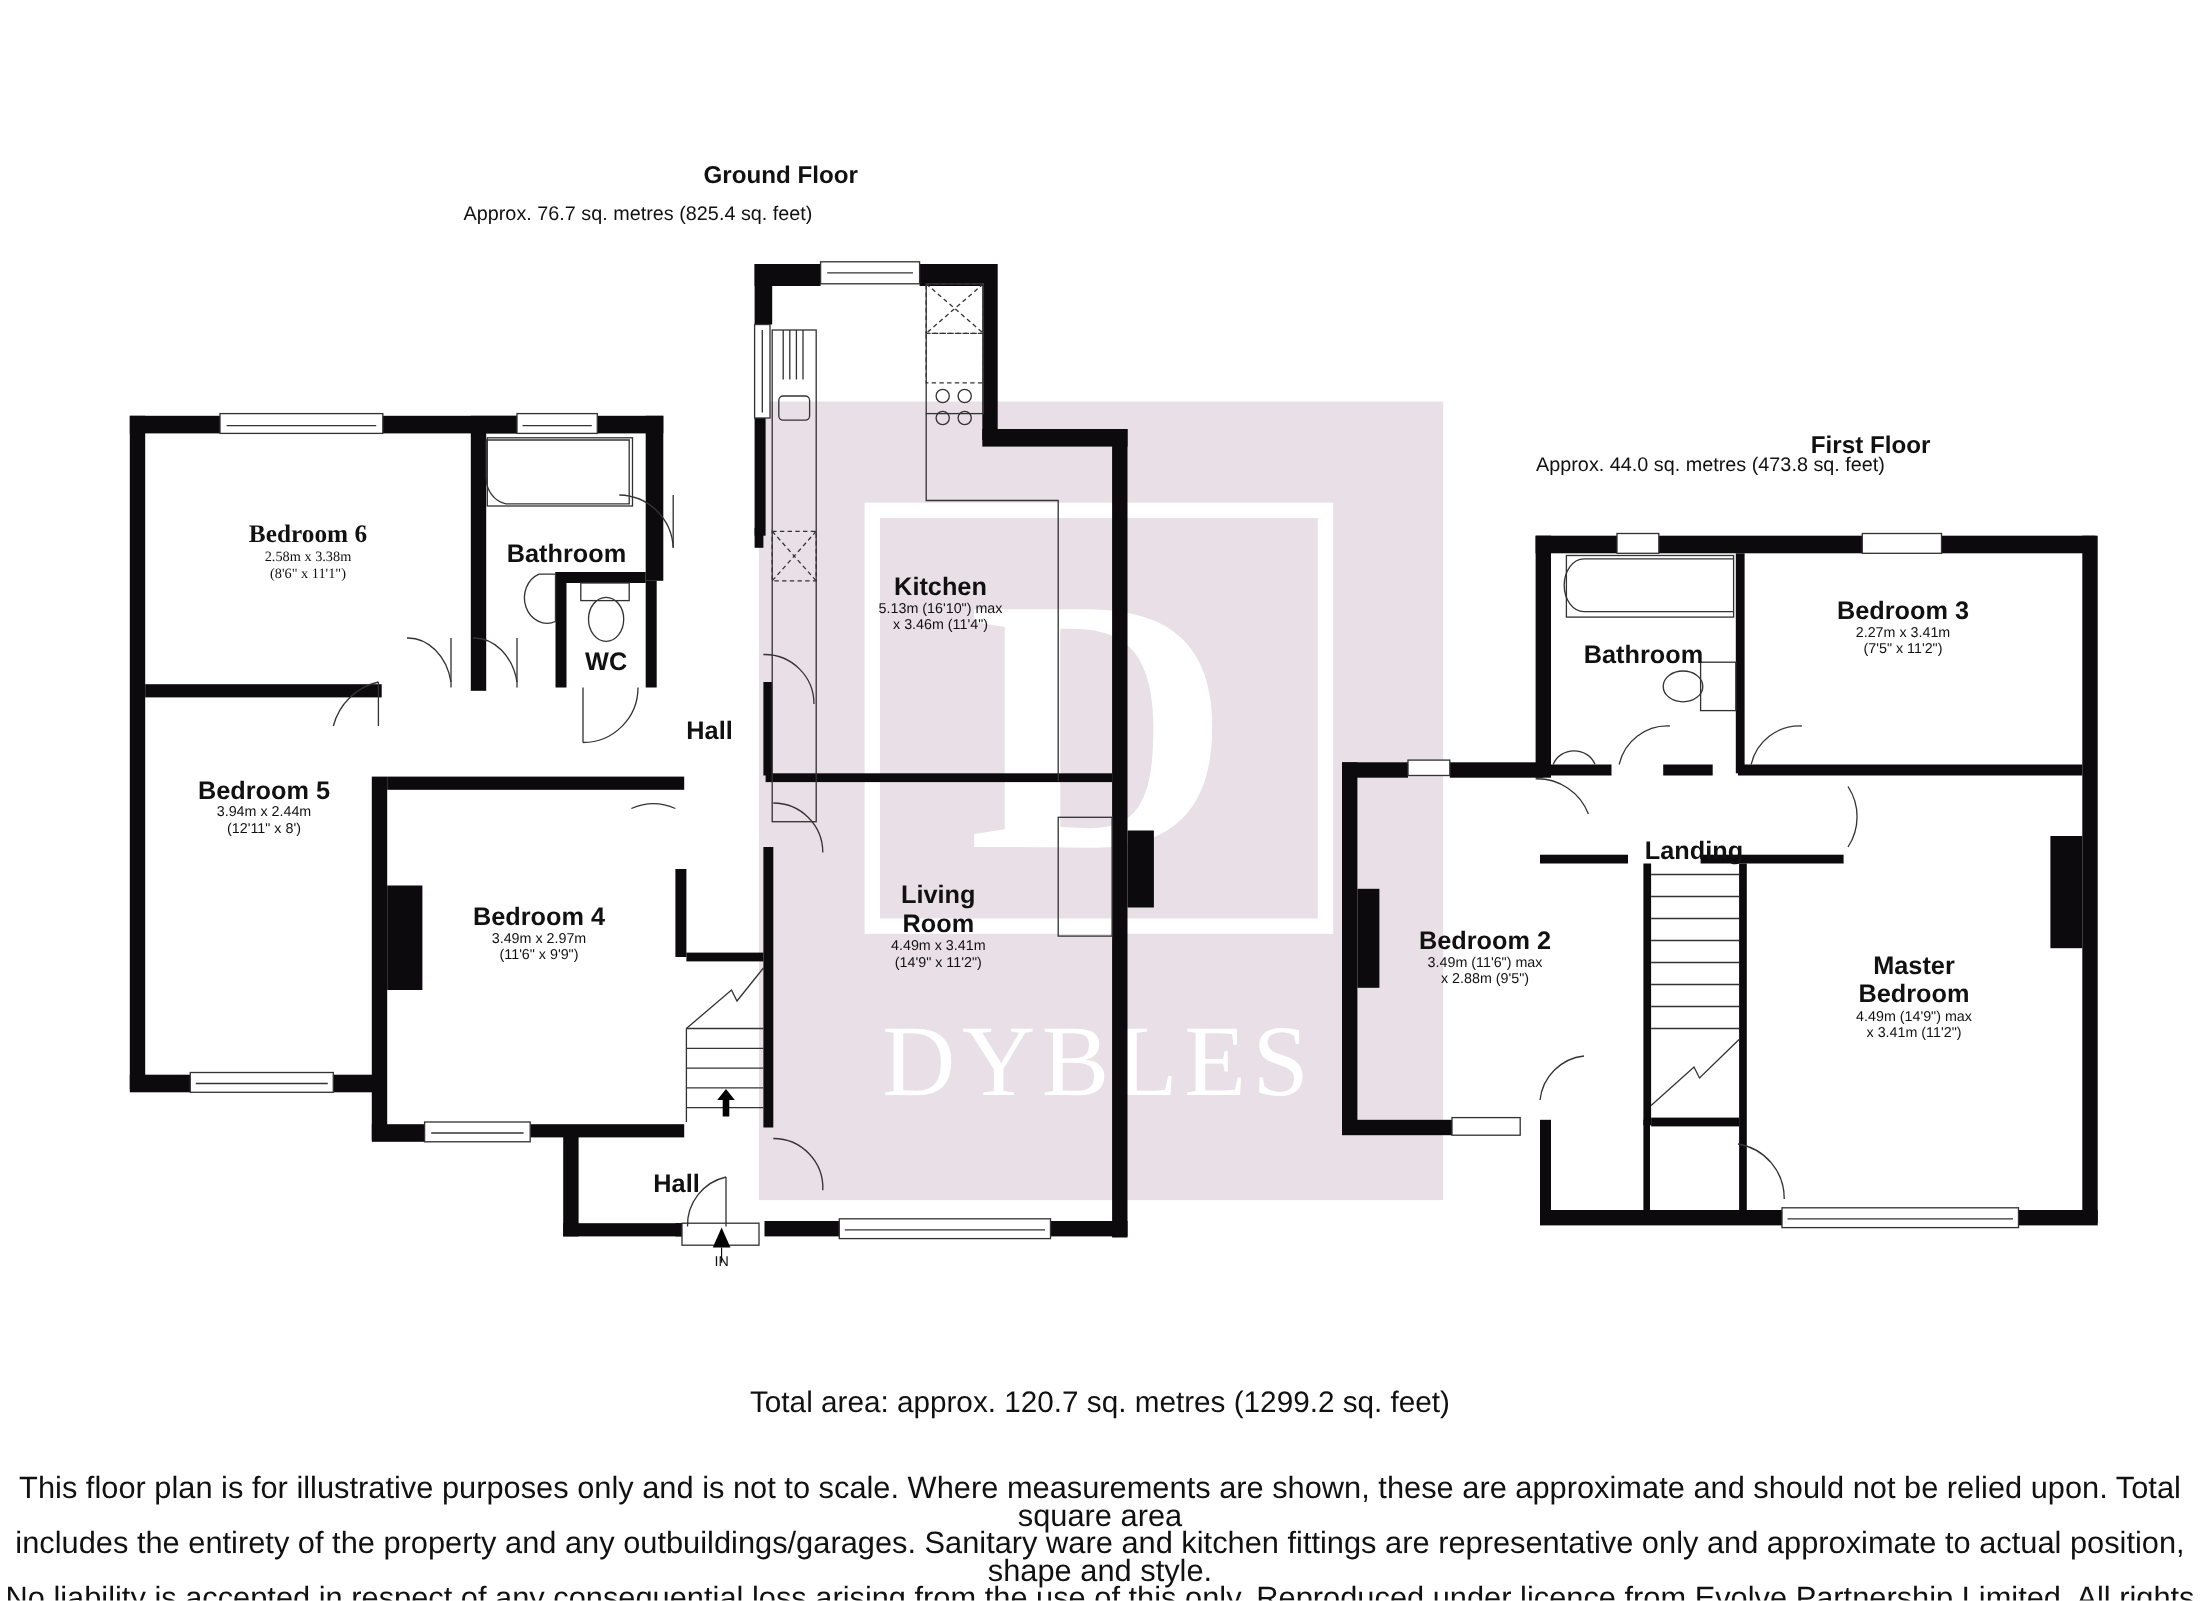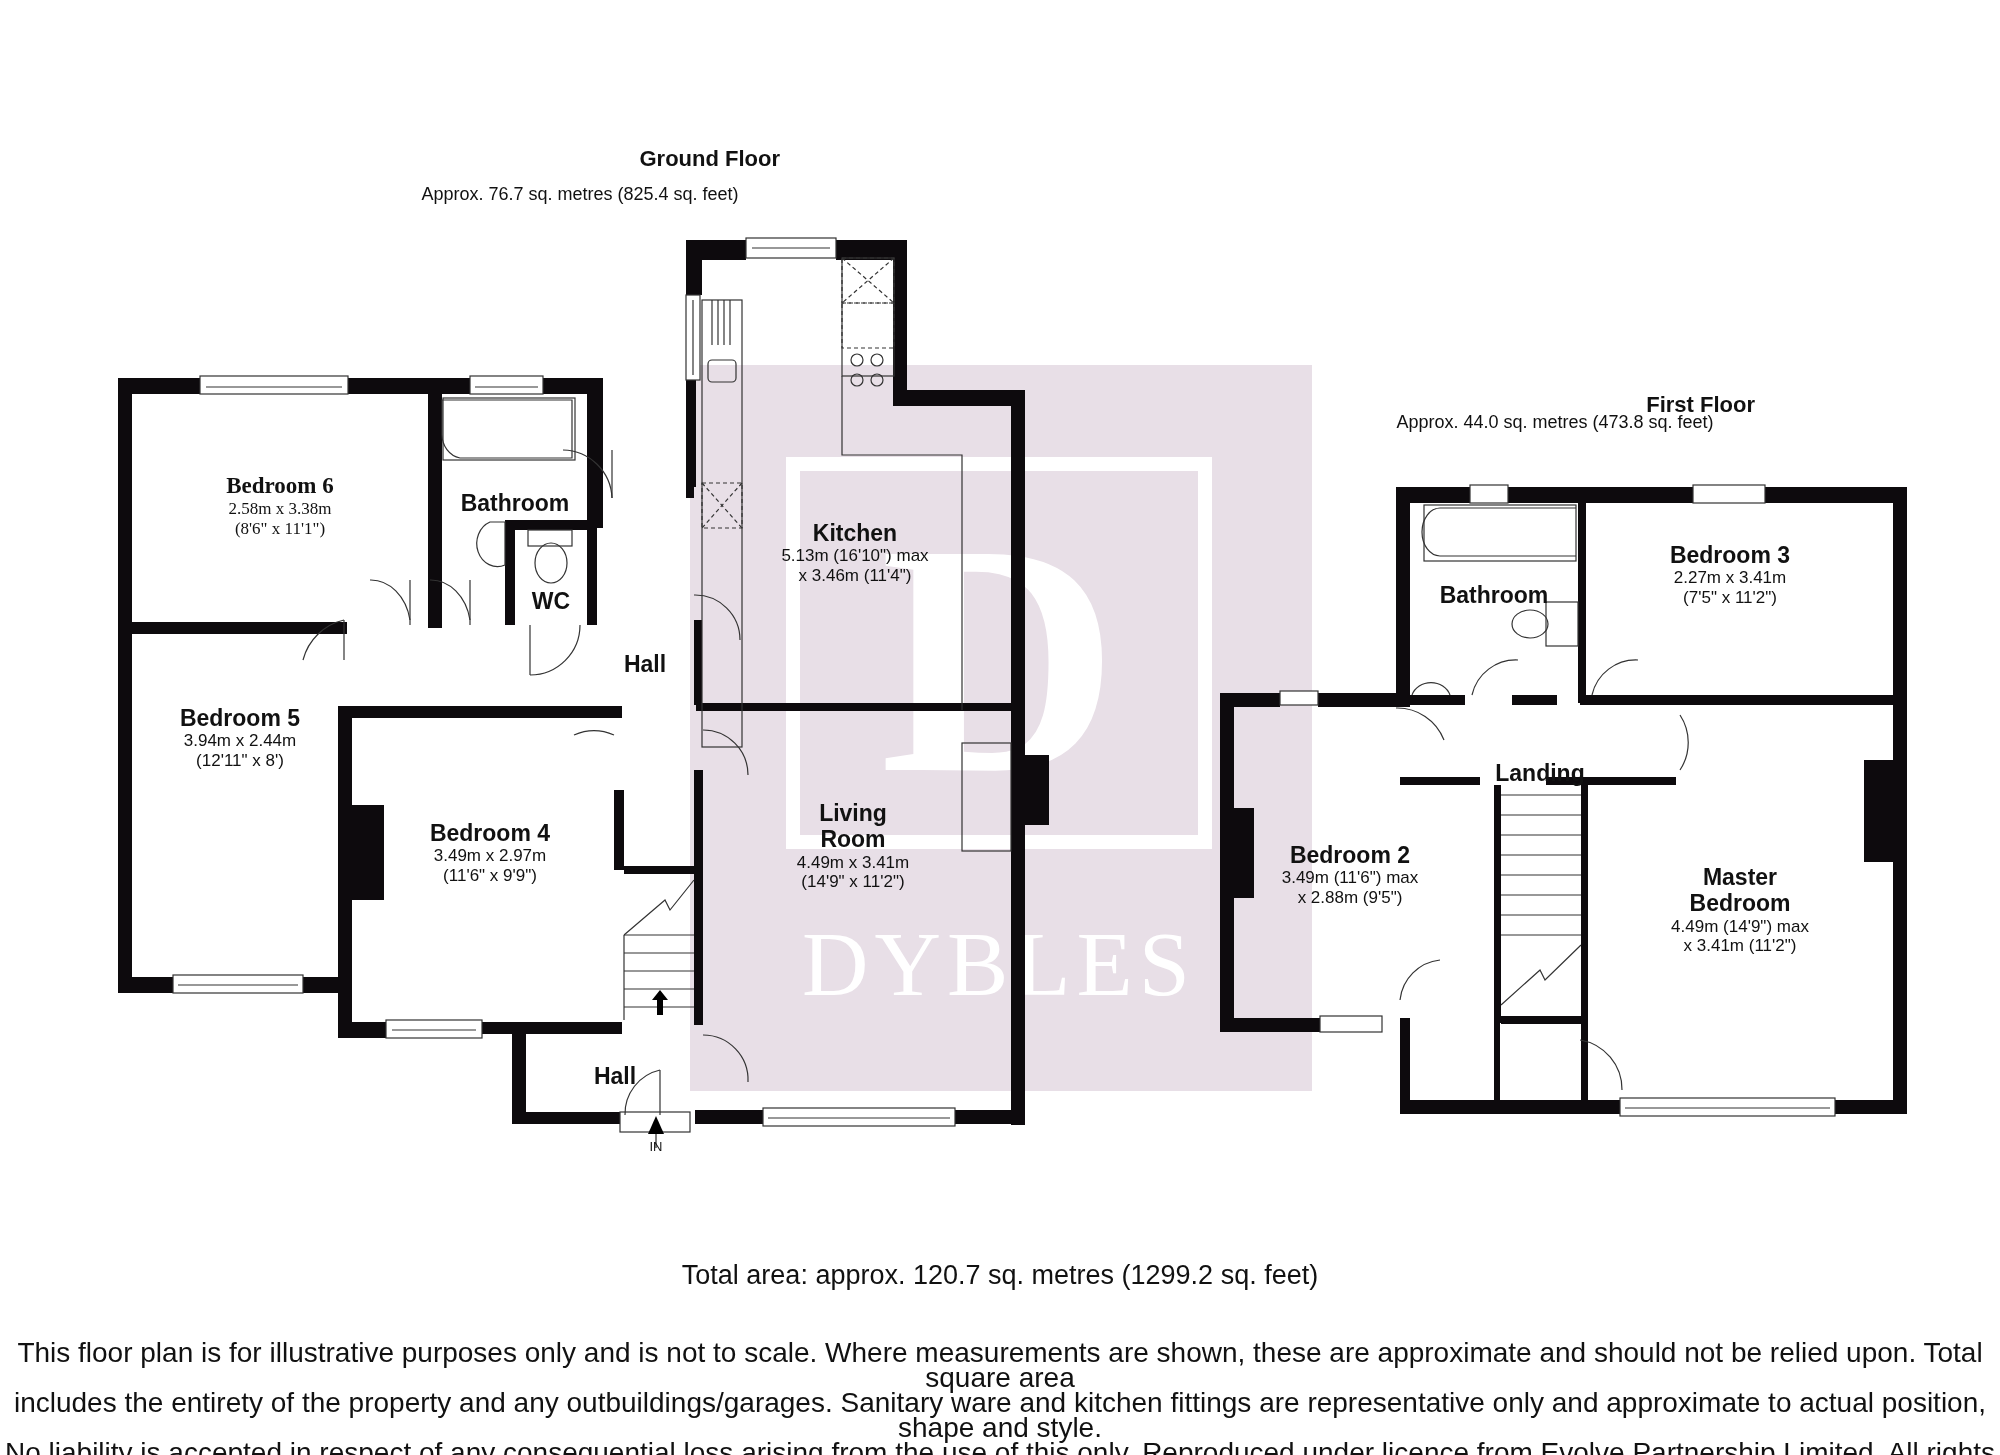--- a/index.html
+++ b/index.html
@@ -1,21 +1,21 @@
 <!DOCTYPE html>
 <html><head>
 <meta charset="utf-8">
 <style>
   html, body { margin:0; padding:0; background:#ffffff; }
   body { width:2000px; height:1455px; position:relative; overflow:hidden; font-family:"Liberation Sans", sans-serif; color:#111; }
   .floor-title { position:absolute; text-align:right; font-weight:bold; font-size:22px; white-space:nowrap; }
   .floor-sub { position:absolute; text-align:center; font-size:18px; white-space:nowrap; }
   .room-label { position:absolute; text-align:center; white-space:nowrap; line-height:1.15; }
   .room-name { font-weight:bold; font-size:23px; display:block; }
-  .room-dim { font-size:17px; display:block; }
+  .room-dim { font-size:13px; display:block; }
   .plan { position:absolute; left:0; top:0; }
   .footer-total { position:absolute; left:0; width:2000px; top:1260px; text-align:center; font-size:27px; }
   .footer-note { position:absolute; left:0; width:2000px; top:1340px; text-align:center; font-size:28px; line-height:25px; }
   .footer-note span { display:block; }
 </style>
 </head>
 <body>
 
 <svg class="plan" width="2000" height="1455" viewBox="0 0 2000 1455">
   <rect x="690" y="365" width="622" height="726" fill="#e8dfe7"></rect>

